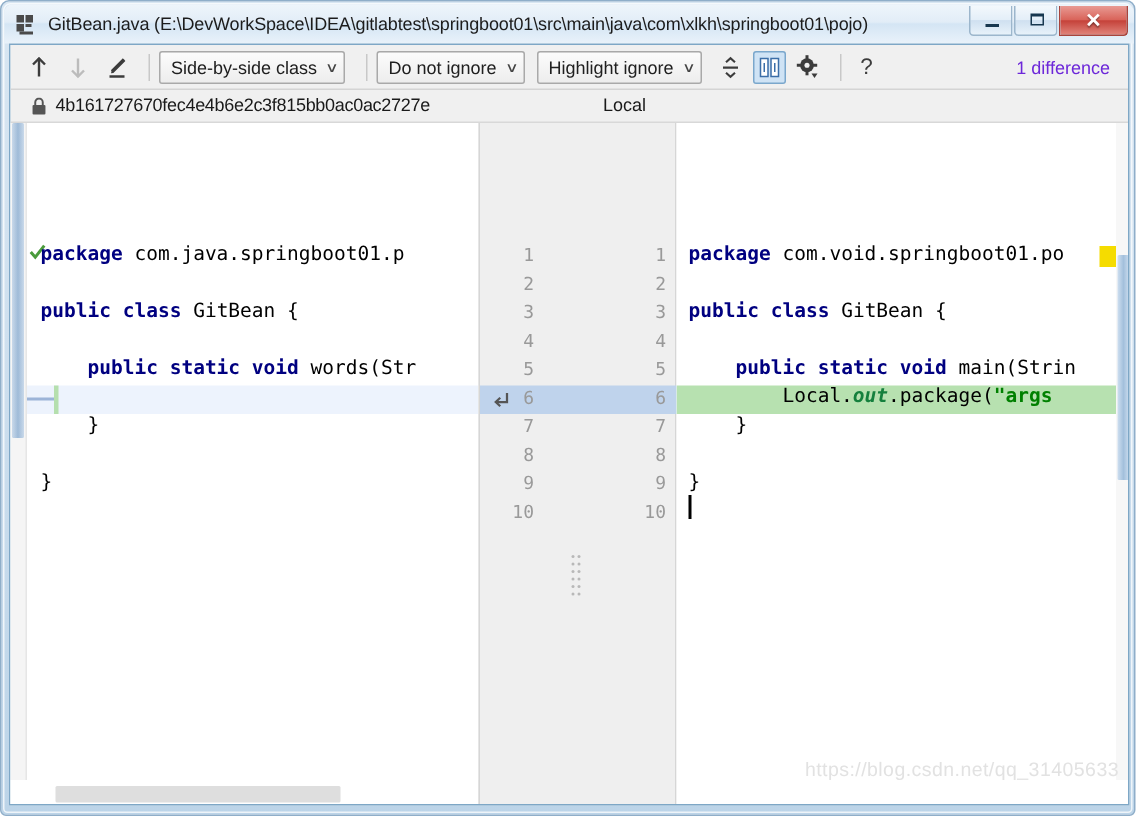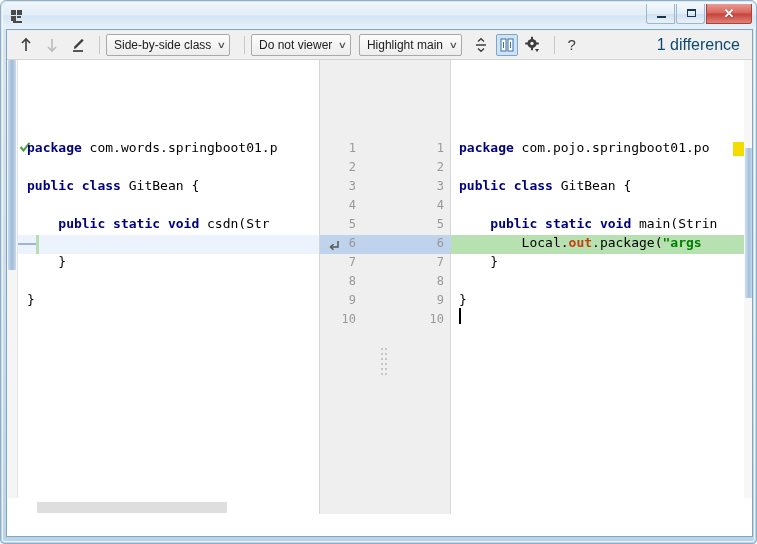--- a/index.html
+++ b/index.html
@@ -166,22 +166,22 @@
   }
   .tb-icon.selected {
     background: #cfe3f5;
     border: 1px solid #7aa7cc;
     border-radius: 2px;
     box-sizing: border-box;
   }
   #difference-count {
     position: absolute;
     right: 12px;
-    font-size: 16px;
-    color: #0c4a6e;
+    font-size: 12px;
+    color: #6d28d9;
     white-space: nowrap;
     margin-left: 22px;
   }
 
   
   #header-row {
     position: relative;
     height: 22px;
     background: #f0f0f0;
     border-bottom: 1px solid #d8d8d8;
@@ -411,37 +411,38 @@
     color: #e2e2e2;
     letter-spacing: 0.3px;
     white-space: nowrap;
     font-family: "Liberation Sans", sans-serif;
     pointer-events: none;
   }
 
   
   .kw { color: #000080; font-weight: bold; }
   .id { color: #000000; }
-  .fld { color: #c2410c; font-weight: bold; }
+  .fld { color: #15803d; font-weight: bold; font-style: italic; }
   .str { color: #008000; font-weight: bold; }
 </style>
 </head>
 <body>
 
 <div id="window-frame">
   <div id="frame-inner-glow"></div>
 
   <div id="title-bar">
     <div id="title-icon">
       <span class="blk" style="left:1px;top:2px;width:5px;height:5px;"></span>
       <span class="blk" style="left:7px;top:2px;width:5px;height:5px;"></span>
       <span class="blk" style="left:1px;top:8px;width:5px;height:5px;"></span>
       <span class="blk" style="left:7px;top:8px;width:4px;height:2px;"></span>
       <span class="blk" style="left:3px;top:13px;width:9px;height:2px;"></span>
     </div>
+    <div id="title-text">GitBean.java (E:\DevWorkSpace\IDEA\gitlabtest\springboot01\src\main\java\com\xlkh\springboot01\pojo)</div>
 
     <div id="win-buttons">
       <div class="win-btn first">
         <span id="min-dash"></span>
       </div>
       <div class="win-btn">
         <span id="max-box"></span>
       </div>
       <div class="win-btn close">
         <span class="glyph">✕</span>
@@ -478,26 +479,26 @@
       <div class="tb-sep"></div>
 
       <div class="combo">
         <span>Side-by-side class</span>
         <span class="caret">∨</span>
       </div>
 
       <div class="tb-sep"></div>
 
       <div class="combo">
-        <span>Do not viewer</span>
+        <span>Do not ignore</span>
         <span class="caret">∨</span>
       </div>
 
       <div class="combo">
-        <span>Highlight main</span>
+        <span>Highlight ignore</span>
         <span class="caret">∨</span>
       </div>
 
       <div class="tb-icon">
         <svg width="16" height="16" viewBox="0 0 16 16">
           <path d="M3 8 L13 8" stroke="#3c3c3c" stroke-width="1.5"></path>
           <path d="M5 4.5 L8 1.8 L11 4.5" stroke="#3c3c3c" stroke-width="1.4" fill="none"></path>
           <path d="M5 11.5 L8 14.2 L11 11.5" stroke="#3c3c3c" stroke-width="1.4" fill="none"></path>
         </svg>
       </div>
@@ -525,39 +526,49 @@
 
       <div class="tb-sep"></div>
 
       <div class="tb-icon">
         <span style="font-size:15px;color:#3c3c3c;">?</span>
       </div>
 
       <div id="difference-count">1 difference</div>
     </div>
 
+    <div id="header-row">
+      <span id="lock-icon">
+        <svg width="10" height="12" viewBox="0 0 10 12">
+          <path d="M2.5 5 L2.5 3.2 A2.5 2.5 0 0 1 7.5 3.2 L7.5 5" stroke="#555" stroke-width="1.3" fill="none"></path>
+          <rect x="0.7" y="5" width="8.6" height="6.4" rx="0.7" fill="#555"></rect>
+        </svg>
+      </span>
+      <span id="revision-hash">4b161727670fec4e4b6e2c3f815bb0ac0ac2727e</span>
+      <span id="local-label">Local</span>
+    </div>
 
     <div id="diff-body">
 
       <div id="left-pane">
         <div id="left-scrollstrip">
           <div id="left-scrollthumb"></div>
         </div>
         <div id="left-hl" style="top: 175px;"></div>
         <div id="left-hl-bar" style="top: 183px;"></div>
         <div id="left-hl-tick" style="top: 175px;"></div>
         <div id="left-check">
           <svg width="12" height="12" viewBox="0 0 12 12">
             <path d="M1.5 6 L4.5 9.5 L10.5 1.8" stroke="#4a9b3c" stroke-width="2" fill="none"></path>
           </svg>
         </div>
         <div id="left-code-lines">
-            <div class="left-code" style="top: 80px;"><span class="kw">package</span><span class="id"> com.words.springboot01.p</span></div>
+            <div class="left-code" style="top: 80px;"><span class="kw">package</span><span class="id"> com.java.springboot01.p</span></div>
             <div class="left-code" style="top: 118px;"><span class="kw">public</span><span class="id"> </span><span class="kw">class</span><span class="id"> GitBean {</span></div>
-            <div class="left-code" style="top: 156px;"><span class="id">    </span><span class="kw">public</span><span class="id"> </span><span class="kw">static</span><span class="id"> </span><span class="kw">void</span><span class="id"> csdn(Str</span></div>
+            <div class="left-code" style="top: 156px;"><span class="id">    </span><span class="kw">public</span><span class="id"> </span><span class="kw">static</span><span class="id"> </span><span class="kw">void</span><span class="id"> words(Str</span></div>
             <div class="left-code" style="top: 194px;"><span class="id">    }</span></div>
             <div class="left-code" style="top: 232px;"><span class="id">}</span></div>
           </div>
       </div>
 
       <div id="center-gutter">
         <div id="gutter-hl" style="top: 175px;"></div>
         <div id="gutter-arrow" style="top: 178px;">
           <svg width="12" height="12" viewBox="0 0 12 12">
             <path d="M10 1 L10 7 L3 7" stroke="#555" stroke-width="1.5" fill="none"></path>
@@ -600,21 +611,21 @@
           <span class="dot" style="left: 0px; top: 20px;"></span>
           <span class="dot" style="left: 4px; top: 20px;"></span>
           <span class="dot" style="left: 0px; top: 25px;"></span>
           <span class="dot" style="left: 4px; top: 25px;"></span>
         </div>
 
       <div id="right-hl-left" style="top: 175px;"></div>
       <div id="right-pane">
         <div id="right-hl" style="top: 175px;"></div>
         <div id="right-code-lines">
-            <div class="right-code" style="top: 80px;"><span class="kw">package</span><span class="id"> com.pojo.springboot01.po</span></div>
+            <div class="right-code" style="top: 80px;"><span class="kw">package</span><span class="id"> com.void.springboot01.po</span></div>
             <div class="right-code" style="top: 118px;"><span class="kw">public</span><span class="id"> </span><span class="kw">class</span><span class="id"> GitBean {</span></div>
             <div class="right-code" style="top: 156px;"><span class="id">    </span><span class="kw">public</span><span class="id"> </span><span class="kw">static</span><span class="id"> </span><span class="kw">void</span><span class="id"> main(Strin</span></div>
             <div class="right-code" style="top: 175px;"><span class="id">        Local.</span><span class="fld">out</span><span class="id">.package(</span><span class="str">"args</span></div>
             <div class="right-code" style="top: 194px;"><span class="id">    }</span></div>
             <div class="right-code" style="top: 232px;"><span class="id">}</span></div>
           </div>
         <div id="right-caret"></div>
         <div id="right-scrollstrip">
           <div id="right-scrollthumb"></div>
         </div>
@@ -624,15 +635,16 @@
       <div id="bottom-bar">
         <div id="hsb-left-track">
           <div id="hsb-left-thumb"></div>
         </div>
         <div id="hsb-center"></div>
         <div id="hsb-right-track">
           
         </div>
       </div>
 
+      <div id="watermark">https://blog.csdn.net/qq_31405633</div>
     </div>
   </div>
 </div>
 
 </body></html>

